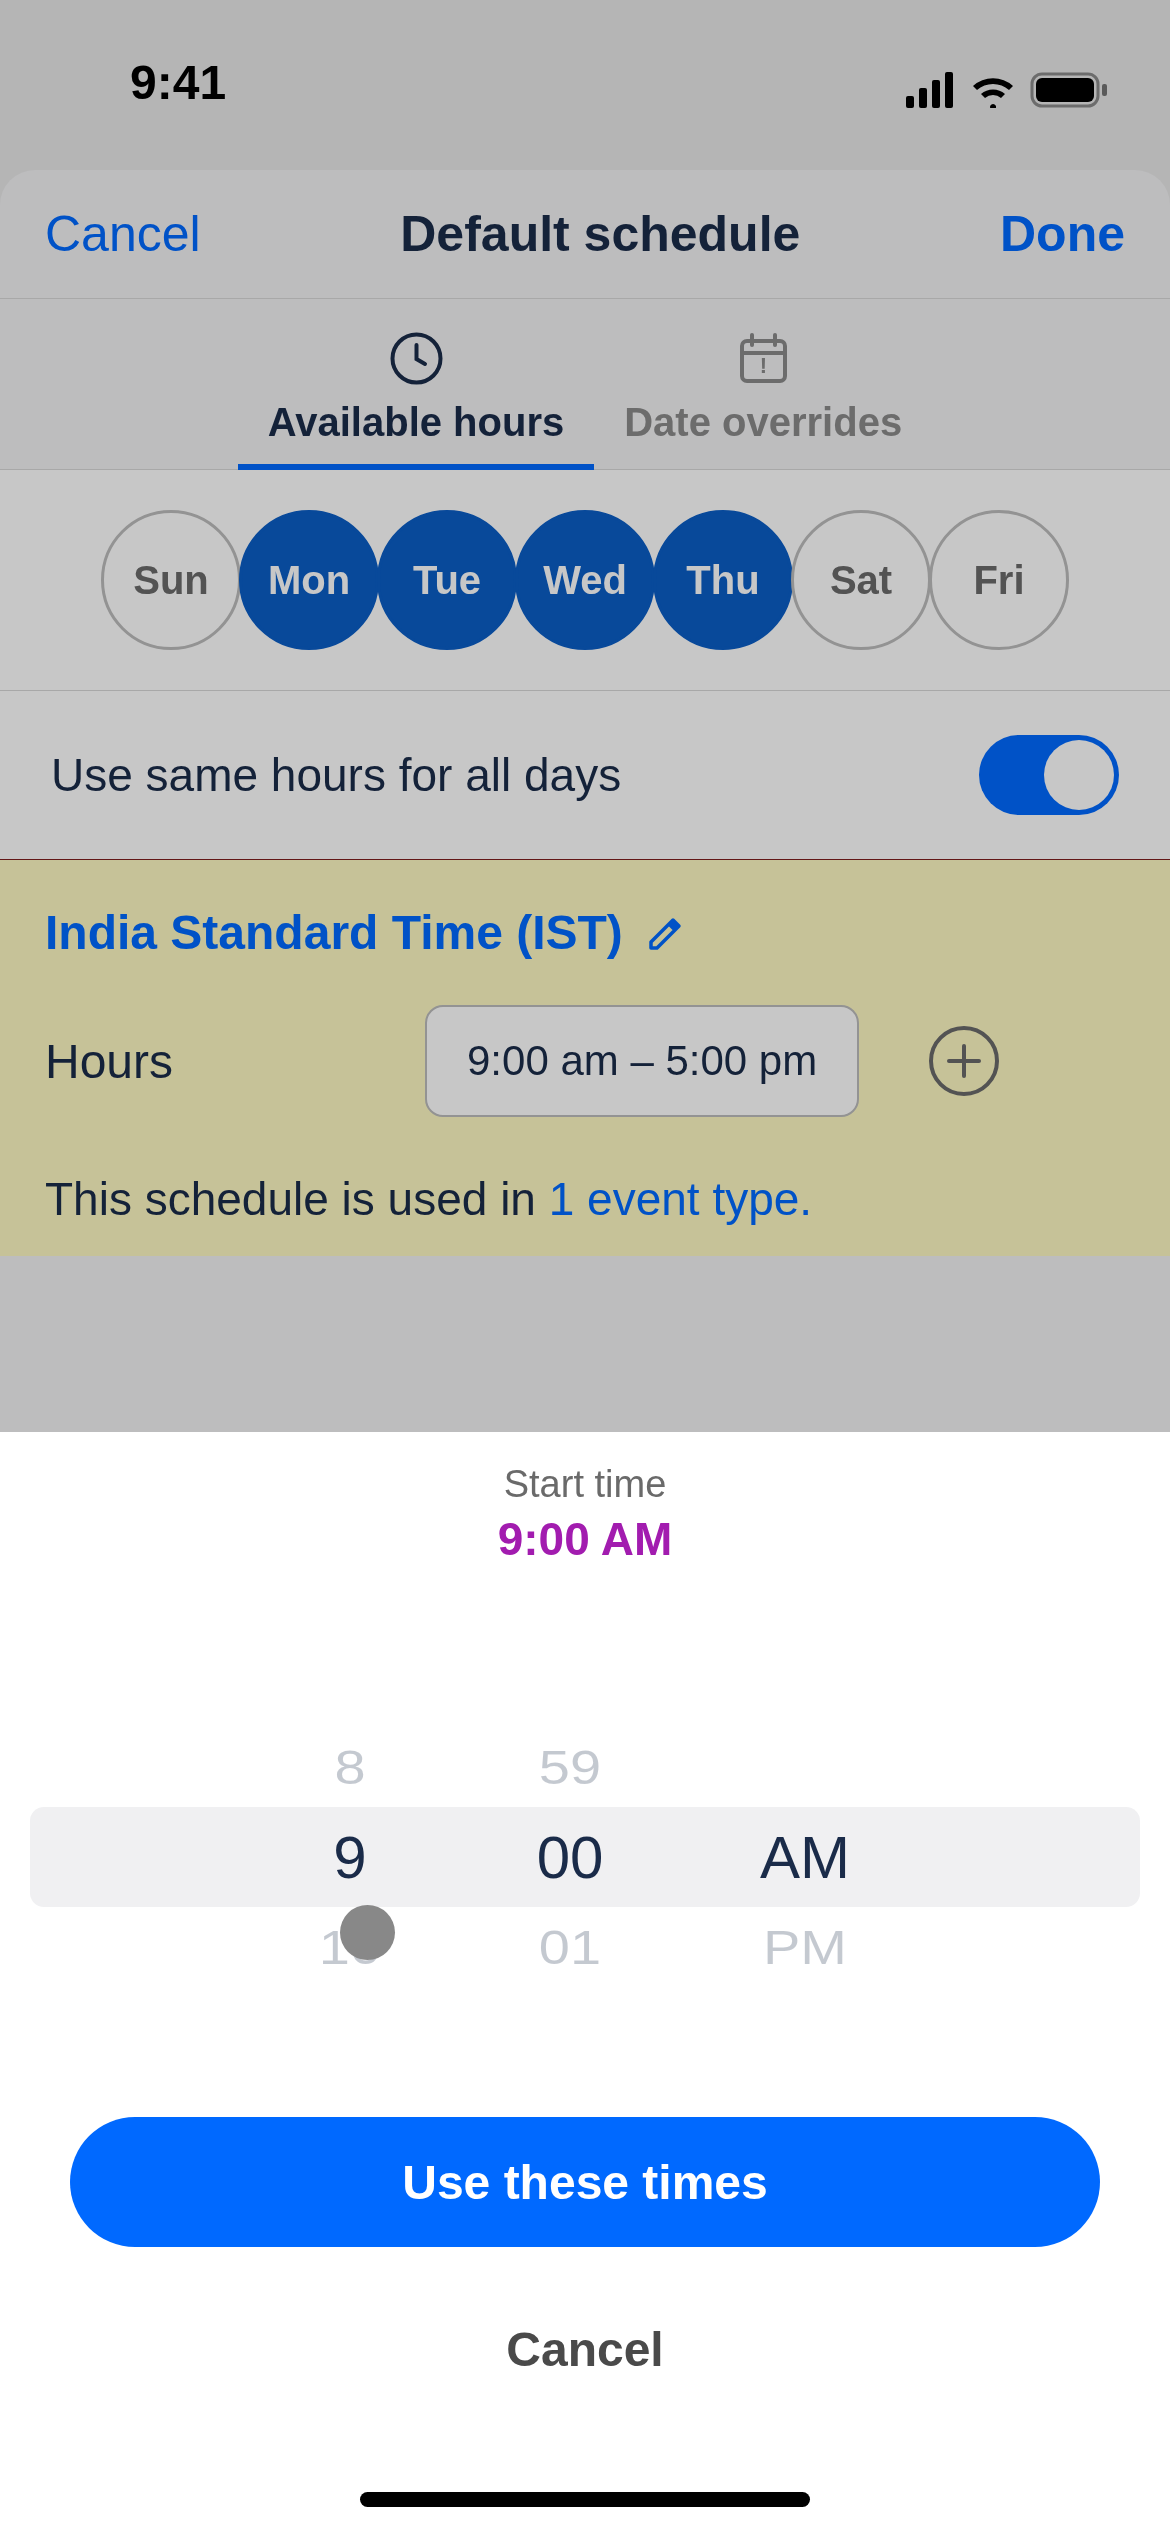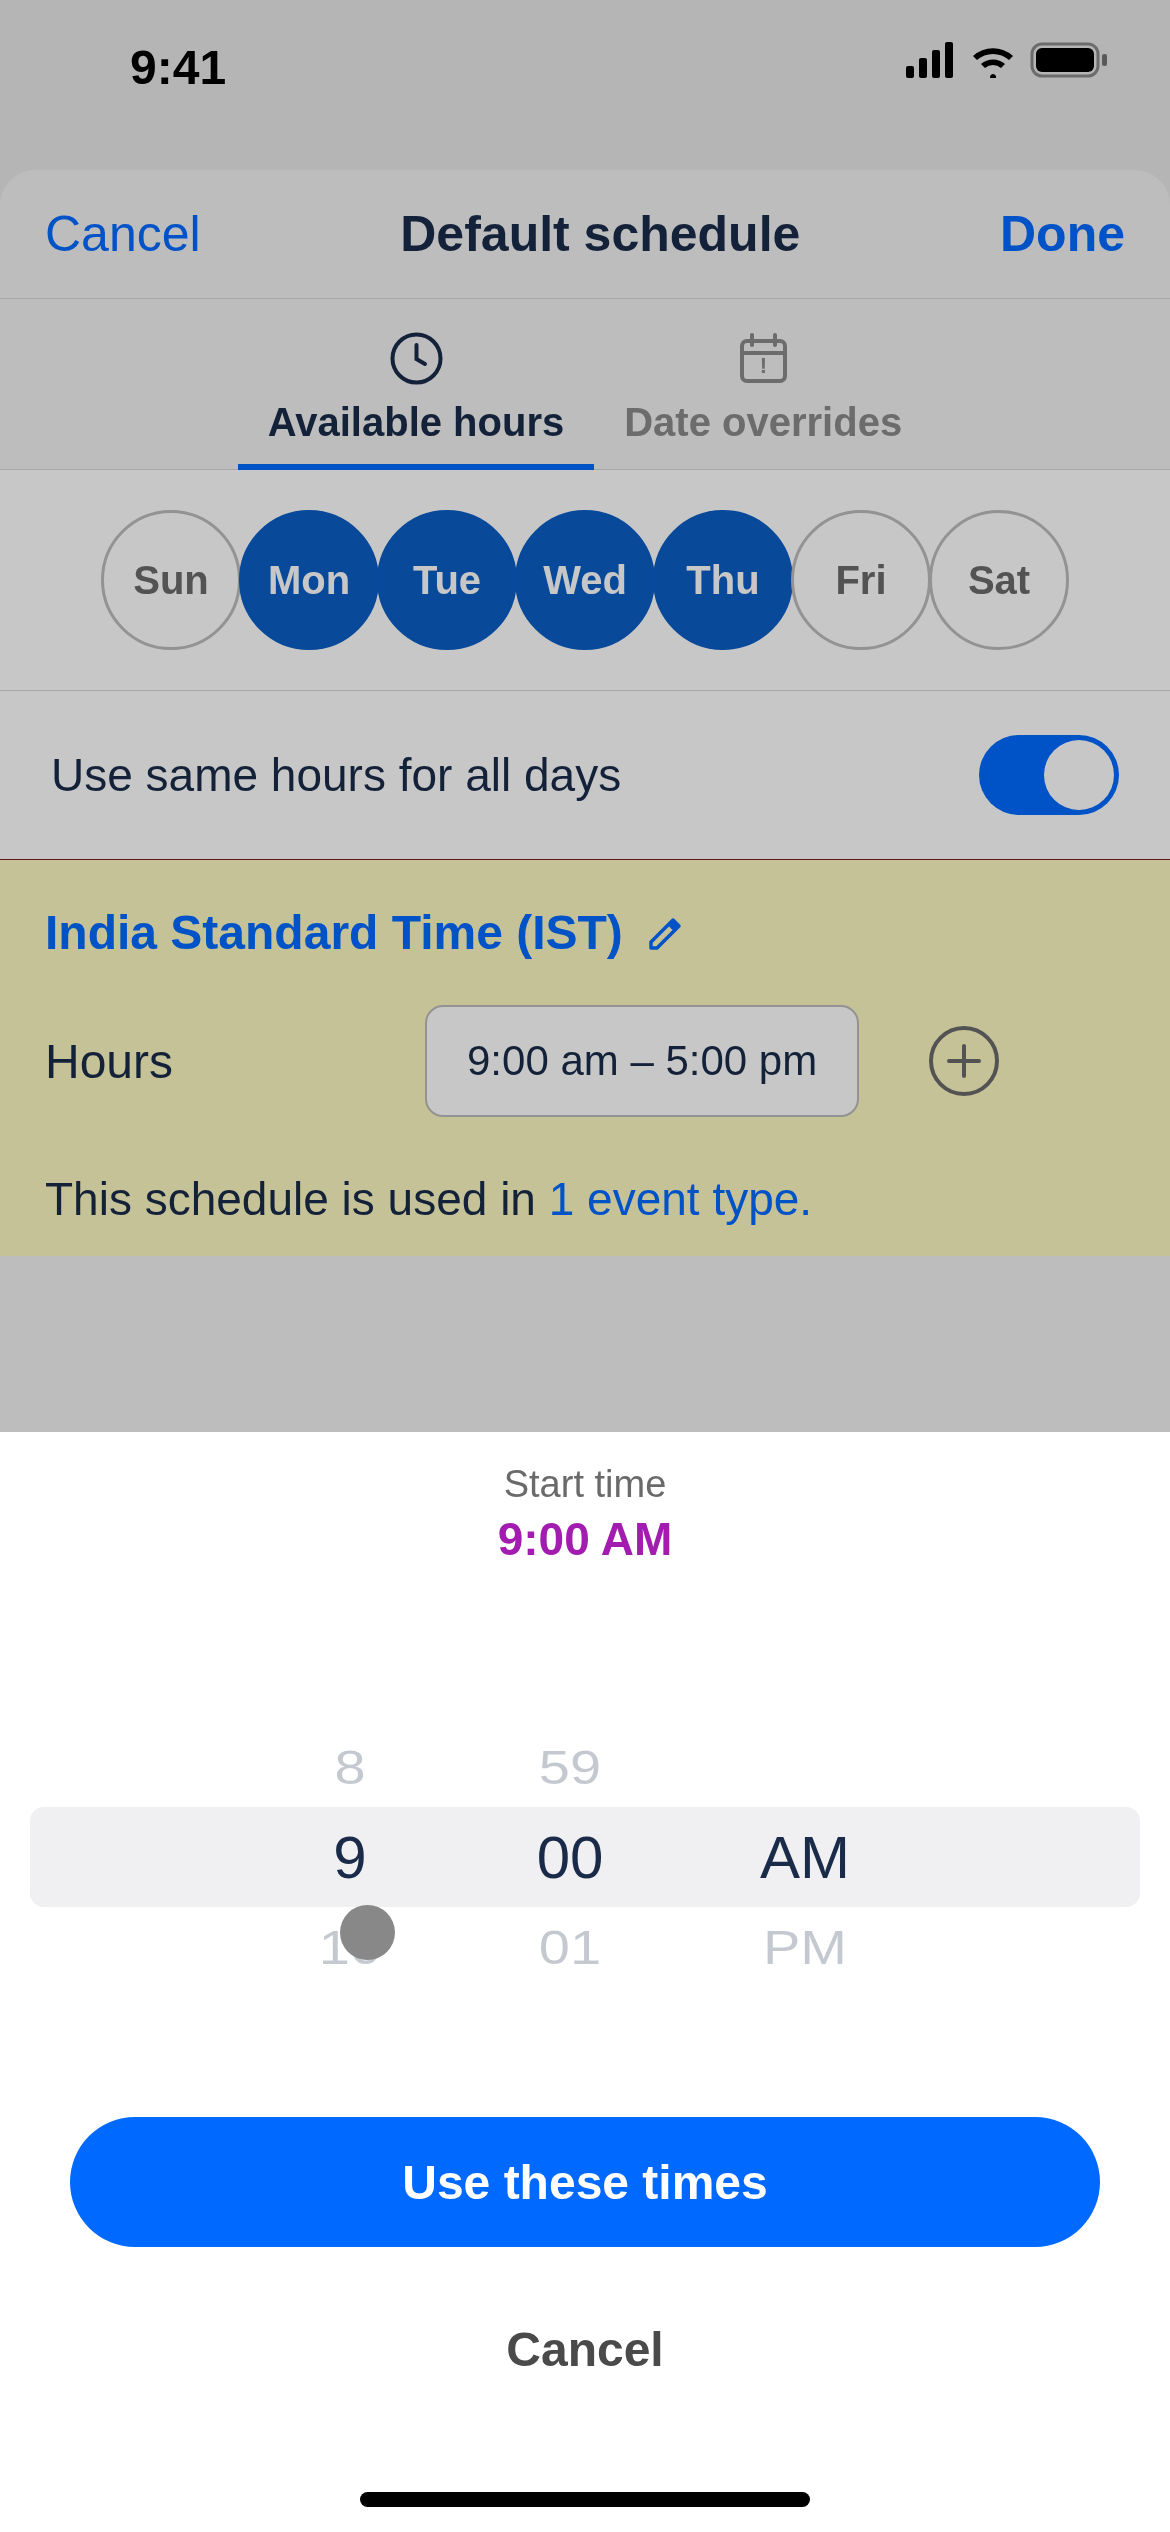--- a/index.html
+++ b/index.html
@@ -23,21 +23,21 @@
       left: 0;
       width: 100%;
       height: 100%;
       background: #e8e8e8;
       filter: brightness(0.78);
     }
     
     .status-bar {
       display: flex;
       justify-content: space-between;
-      align-items: flex-start;
+      align-items: flex-end;
       padding: 40px 60px 20px 130px;
       height: 130px;
     }
     
     .status-time {
       font-size: 48px;
       font-weight: 600;
       color: #000;
     }
     
@@ -445,22 +445,22 @@
         <div class="tab-label">Date overrides</div>
       </div>
     </div>
 
     <div class="days-row">
       <div class="day-chip unselected">Sun</div>
       <div class="day-chip selected">Mon</div>
       <div class="day-chip selected">Tue</div>
       <div class="day-chip selected">Wed</div>
       <div class="day-chip selected">Thu</div>
+      <div class="day-chip unselected">Sat</div>
       <div class="day-chip unselected">Fri</div>
-      <div class="day-chip unselected">Sat</div>
     </div>
 
     <div class="toggle-row">
       <div class="toggle-label">Use same hours for all days</div>
       <div class="toggle-switch">
         <div class="toggle-knob"></div>
       </div>
     </div>
 
     <div class="timezone-section">

